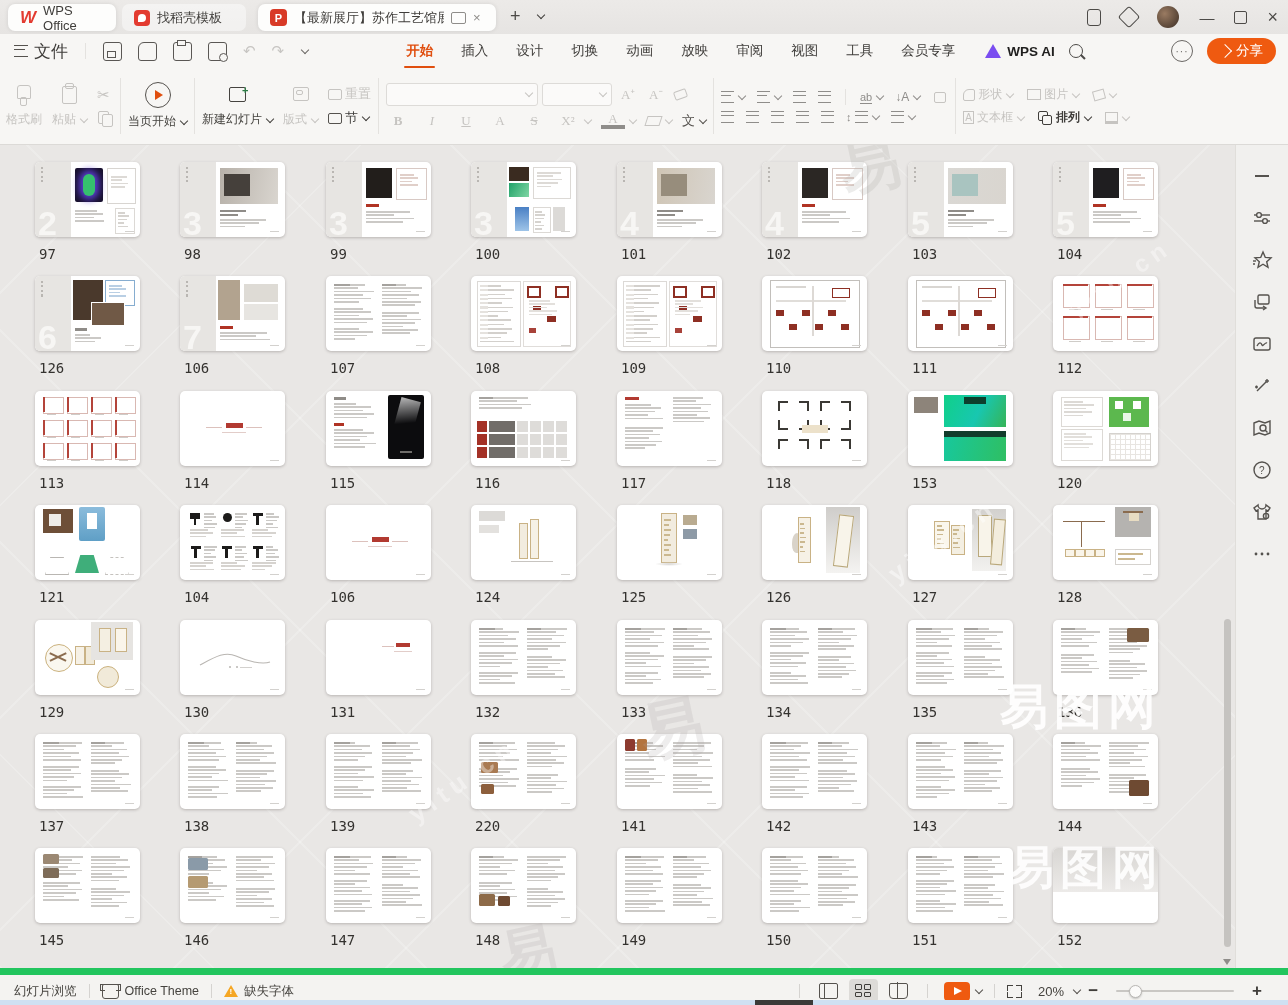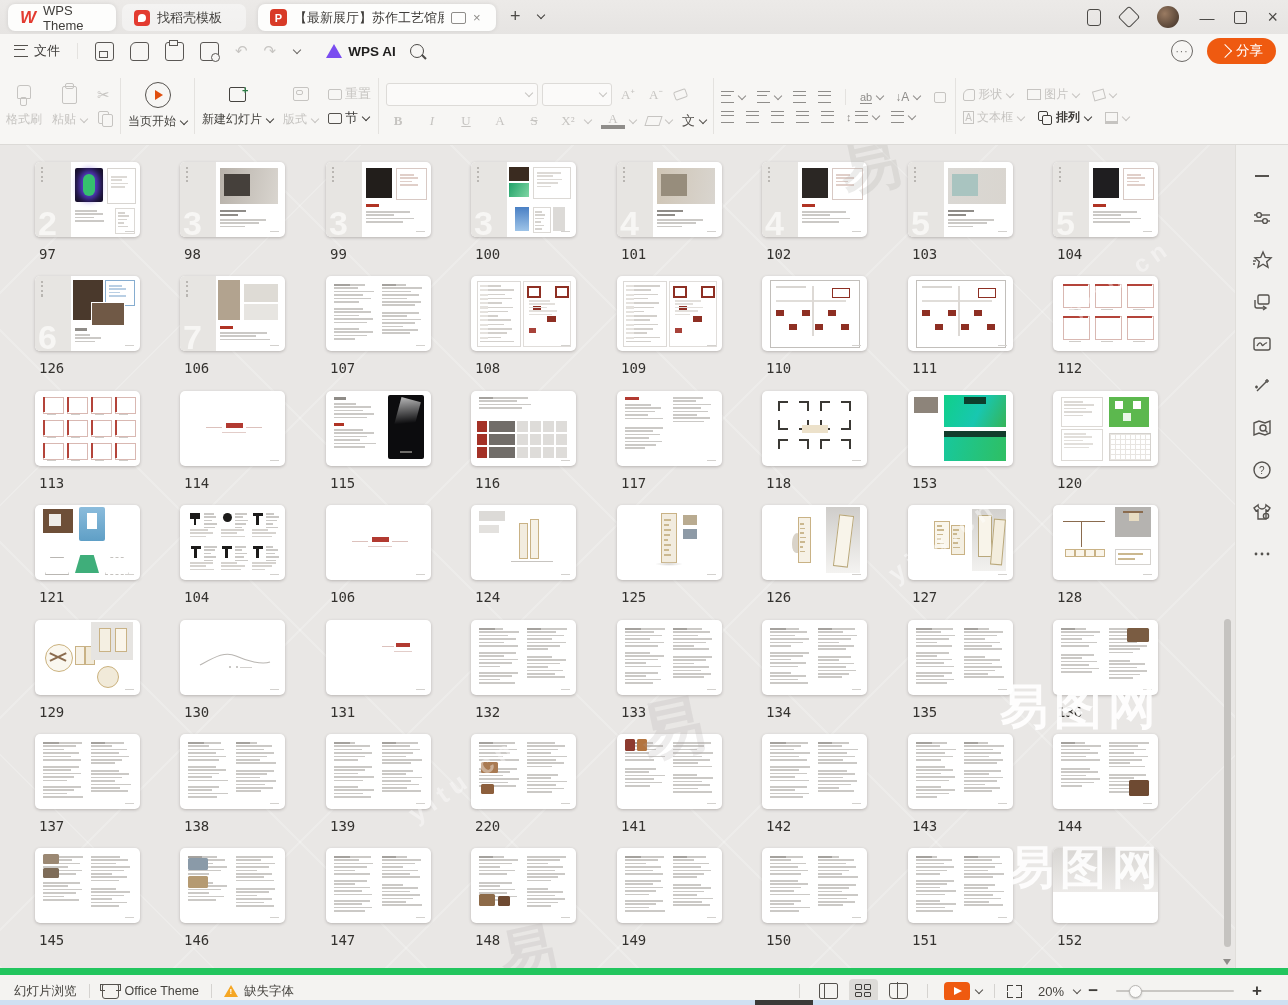--- a/index.html
+++ b/index.html
@@ -17,21 +17,21 @@
   .miniwin{width:13px;height:10px;border:1.3px solid #8f8d8a;border-radius:2px;}
   .tabx{color:#8f8d8a;font-size:13px;}
   .tb-right{position:absolute;right:10px;top:0;height:34px;display:flex;align-items:center;gap:20px;}
   .winglyph{color:#4c4a47;font-size:15px;}
   .maxbox{width:11px;height:11px;border:1.3px solid #4c4a47;border-radius:2px;}
   .avatar{width:22px;height:22px;border-radius:50%;background:radial-gradient(circle at 35% 35%,#9a7b62,#3c2e24);}
   .devicon{width:12px;height:15px;border:1.3px solid #4c4a47;border-radius:3px;}
   .cubeicon{width:14px;height:14px;border:1.3px solid #4c4a47;transform:rotate(45deg);border-radius:3px;}
   
   .menubar{position:absolute;left:0;top:34px;width:100%;height:34px;background:#f7f6f4;display:flex;align-items:center;}
-  .mfile{display:flex;align-items:center;gap:6px;padding:0 10px 0 14px;font-size:13px;}
+  .mfile{display:flex;align-items:center;gap:6px;padding:0 10px 0 14px;font-size:17px;}
   .hamb{width:14px;height:10px;border-top:1.6px solid #55524e;border-bottom:1.6px solid #55524e;position:relative;}
   .hamb::after{content:"";position:absolute;left:0;right:3px;top:3.2px;border-top:1.6px solid #55524e;}
   .qicons{display:flex;align-items:center;gap:16px;padding:0 10px;}
   .qi{width:17px;height:17px;border:1.4px solid #5a5754;border-radius:3px;position:relative;}
   .qi.save::after{content:"";position:absolute;left:3px;bottom:2px;width:7px;height:5px;border:1.2px solid #5a5754;}
   .qi.clip{border-radius:6px 3px 3px 3px;}
   .qi.print::after{content:"";position:absolute;left:3px;top:-3px;width:7px;height:4px;border:1.2px solid #5a5754;background:#f7f6f4;}
   .qi.prev::after{content:"";position:absolute;right:-2px;bottom:-2px;width:7px;height:7px;border:1.3px solid #5a5754;border-radius:50%;background:#f7f6f4;}
   .undoredo{color:#c7c5c2;font-size:15px;}
   .menu-tabs{display:flex;align-items:center;gap:0;margin-left:74px;}
@@ -111,21 +111,21 @@
   .taskthumb{position:absolute;left:755px;top:0;width:58px;height:5px;background:#3b3a38;}
 </style>
 </head>
 <body>
 
 <div id="app">
 
   <div class="titlebar">
     <div class="tb-tab white" style="left:8px;width:108px;">
       <span class="wlogo">W</span>
-      <span>WPS Theme</span>
+      <span>WPS Office</span>
     </div>
     <div class="tb-tab dim" style="left:122px;width:124px;">
       <span class="docer"></span>
       <span>找稻壳模板</span>
     </div>
     <div class="tb-tab white" style="left:258px;width:238px;">
       <span class="plogo">P</span>
       <span style="max-width:150px;overflow:hidden;white-space:nowrap;">【最新展厅】苏作工艺馆展陈</span>
       <span class="miniwin"></span>
       <span class="tabx">×</span>
@@ -149,20 +149,32 @@
     </div>
     <div class="vsep" style="height:16px;"></div>
     <div class="qicons">
       <span class="qi save"></span>
       <span class="qi clip"></span>
       <span class="qi print"></span>
       <span class="qi prev"></span>
       <span class="undoredo">↶</span>
       <span class="undoredo">↷</span>
       <span class="chev" style="color:#6b6865;"></span>
+    </div>
+    <div class="menu-tabs">
+      <span class="mtab active">开始</span>
+      <span class="mtab">插入</span>
+      <span class="mtab">设计</span>
+      <span class="mtab">切换</span>
+      <span class="mtab">动画</span>
+      <span class="mtab">放映</span>
+      <span class="mtab">审阅</span>
+      <span class="mtab">视图</span>
+      <span class="mtab">工具</span>
+      <span class="mtab">会员专享</span>
     </div>
     <div class="ai-badge">
       <span class="ai-tri" style="border-bottom-color:#7a4df0;"></span>
       <span>WPS AI</span>
     </div>
     <span class="searchico"></span>
   </div>
   <div class="menubar-right">
     <span class="dots-circle">···</span>
     <span class="share-btn">

